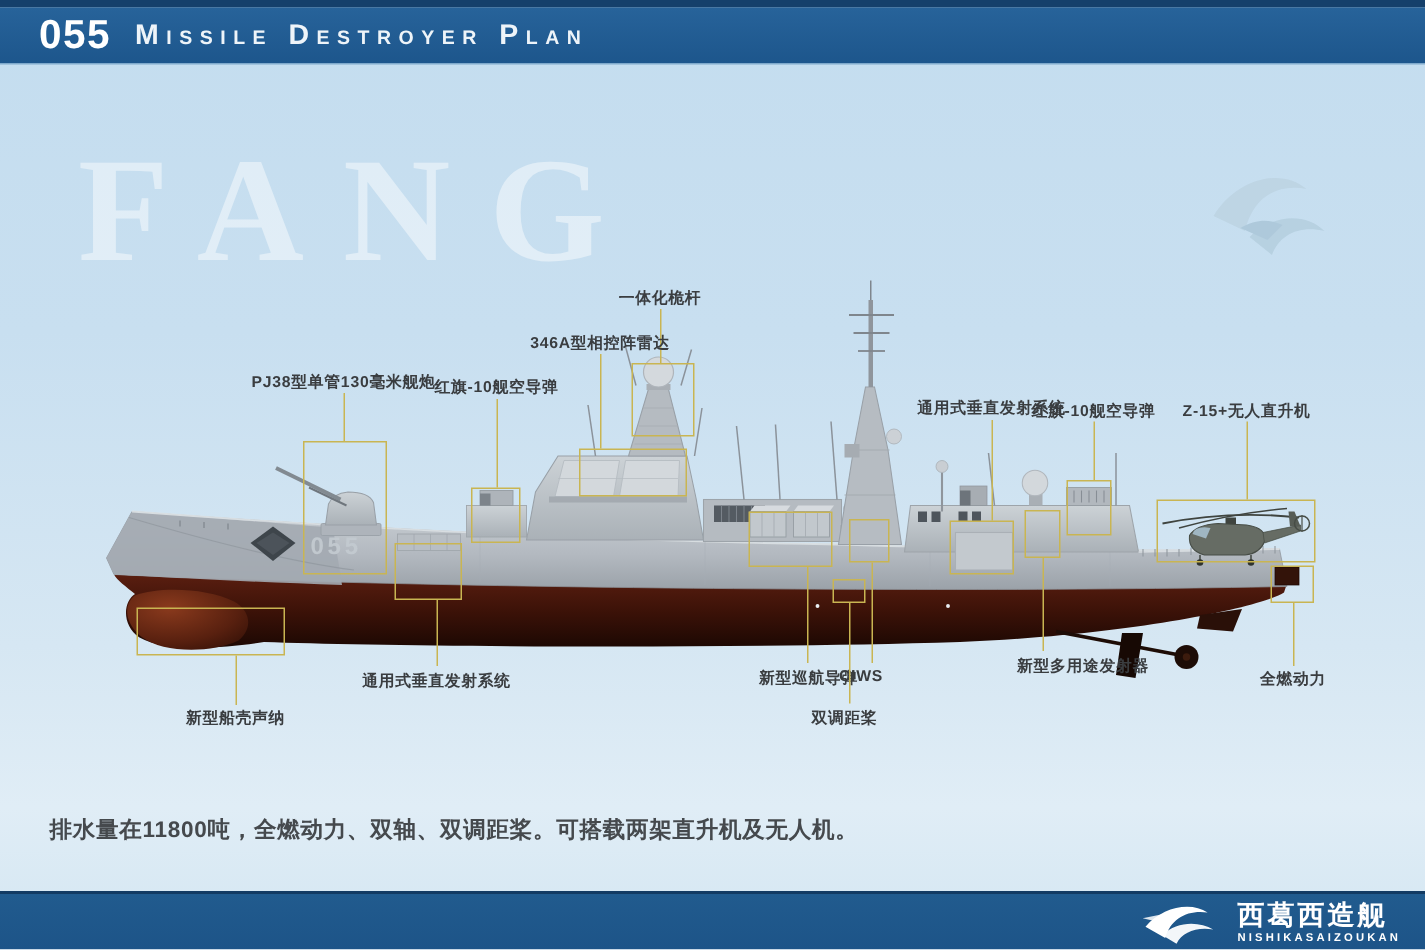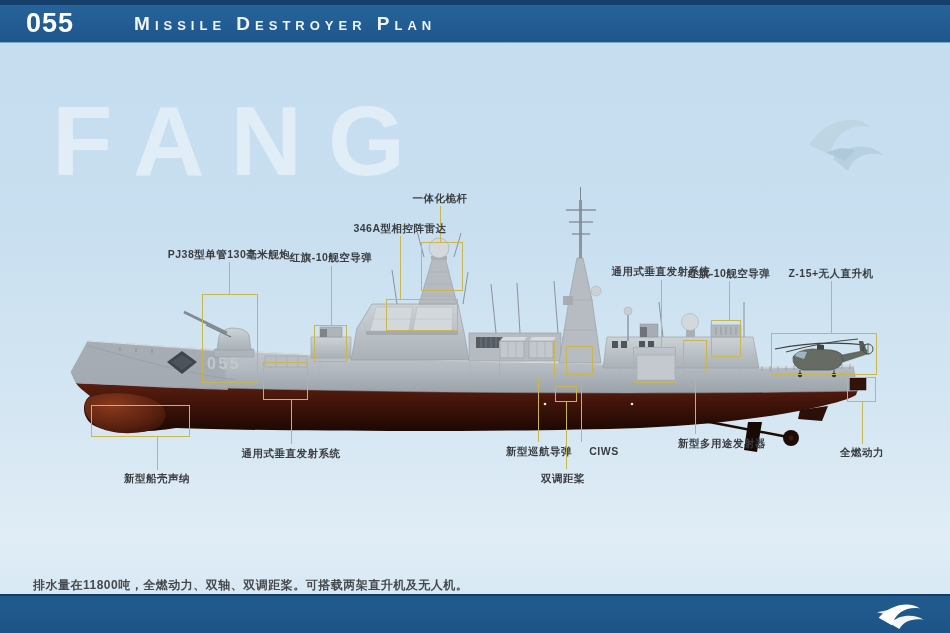--- a/index.html
+++ b/index.html
@@ -5,36 +5,36 @@
   html,body{margin:0;padding:0;background:#e8eef3;}
   .page{position:relative;width:950px;height:633px;overflow:hidden;
     font-family:"Liberation Sans",sans-serif;
     background:linear-gradient(180deg,#c4ddef 0%,#c8dff0 35%,#d6e7f3 68%,#e0edf6 85%,#d3e6f2 100%);}
   
   .top-strip{position:absolute;top:0;left:0;right:0;height:5px;background:#15406b;}
   .header-bar{position:absolute;top:5px;left:0;right:0;height:38px;
     background:linear-gradient(180deg,#27639a,#1d568c);
     border-bottom:1px solid #7fa9cb;display:flex;align-items:center;padding-left:26px;box-sizing:border-box;}
   .header-number{color:#ffffff;font-size:27px;font-weight:bold;letter-spacing:1px;margin-right:16px;}
-  .header-title{color:#eef4f9;font-size:19px;font-weight:bold;font-variant:small-caps;letter-spacing:5px;margin-left:44px;}
+  .header-title{color:#eef4f9;font-size:19px;font-weight:bold;font-variant:small-caps;letter-spacing:5px;}
   
   .watermark{position:absolute;top:84px;left:52px;right:52px;display:flex;align-items:center;
     justify-content:space-between;pointer-events:none;}
-  .watermark span{font-size:99px;font-weight:bold;letter-spacing:26px;color:rgba(255,255,255,0.46);}
+  .watermark span{font-size:99px;font-weight:bold;letter-spacing:26px;color:rgba(255,255,255,0.46);font-family:Liberation Serif, serif;}
   .bird-wm{opacity:.85;margin-top:6px;}
   
   .ship{position:absolute;top:0;left:0;width:950px;height:633px;}
   
   .c-label{position:absolute;transform:translateX(-50%);white-space:nowrap;
     font-size:10.5px;font-weight:bold;color:#3a3d40;letter-spacing:0.5px;}
   .c-line{position:absolute;width:1px;background:#c9b552;}
   .c-box{position:absolute;border:1px solid #c9b552;box-sizing:border-box;}
   
-  .notes{position:absolute;left:33px;top:545px;font-size:12px;line-height:18px;
-    color:#45494d;font-weight:bold;letter-spacing:0.5px;margin-top:31px;}
+  .notes{position:absolute;left:33px;top:545px;font-size:15px;line-height:18px;
+    color:#45494d;font-weight:bold;letter-spacing:0.5px;}
   
   .footer-bar{position:absolute;bottom:0;left:0;right:0;height:39px;
     background:linear-gradient(180deg,#215b8e,#1d5488);border-top:2px solid #133b63;box-sizing:border-box;}
   .brand{position:absolute;right:16px;top:50%;transform:translateY(-50%);
     display:flex;align-items:center;gap:6px;}
   .brand-text{display:flex;flex-direction:column;align-items:flex-start;line-height:1;}
   .brand-cn{color:#ffffff;font-size:18px;font-weight:bold;letter-spacing:2px;}
   .brand-en{color:#ffffff;font-size:7.5px;font-weight:bold;letter-spacing:2.1px;margin-top:2px;}
 </style>
 </head>
@@ -250,21 +250,21 @@
   <div class="c-box" style="left:91px;top:405px;width:99px;height:32px"></div>
 
   <div class="c-label" style="left:291px;top:447px">通用式垂直发射系统</div>
   <div class="c-line" style="left:291px;top:400px;height:44px"></div>
   <div class="c-box" style="left:263px;top:362px;width:45px;height:38px"></div>
 
   <div class="c-label" style="left:539px;top:445px">新型巡航导弹</div>
   <div class="c-line" style="left:538px;top:378px;height:64px"></div>
   <div class="c-box" style="left:499px;top:341px;width:56px;height:37px"></div>
 
-  <div class="c-label" style="left:604px;top:445px">CIWS</div>
+  <div class="c-label" style="left:574px;top:445px">CIWS</div>
   <div class="c-line" style="left:581px;top:375px;height:67px"></div>
   <div class="c-box" style="left:566px;top:346px;width:27px;height:29px"></div>
 
   <div class="c-label" style="left:563px;top:472px">双调距桨</div>
   <div class="c-line" style="left:566px;top:402px;height:67px"></div>
   <div class="c-box" style="left:555px;top:386px;width:22px;height:16px"></div>
 
   <div class="c-label" style="left:722px;top:437px">新型多用途发射器</div>
   <div class="c-line" style="left:695px;top:372px;height:62px"></div>
   <div class="c-box" style="left:683px;top:340px;width:24px;height:32px"></div>
@@ -277,16 +277,20 @@
     <div>排水量在11800吨，全燃动力、双轴、双调距桨。可搭载两架直升机及无人机。</div>
   </div>
 
   <div class="footer-bar">
     <div class="brand">
       <svg width="58" height="32" viewBox="0 0 60 34">
         <path d="M2,20 C14,6 34,2 46,10 C32,8 20,14 16,28 Z" fill="#ffffff"></path>
         <path d="M14,26 C24,16 40,16 50,22 C38,20 28,24 24,32 Z" fill="#ffffff" opacity="0.95"></path>
         <path d="M0,14 L20,10 L13,17 Z" fill="#ffffff" opacity="0.85"></path>
       </svg>
+      <div class="brand-text">
+        <span class="brand-cn">西葛西造舰</span>
+        <span class="brand-en">NISHIKASAIZOUKAN</span>
+      </div>
     </div>
   </div>
 
 </div>
 
 </body></html>

